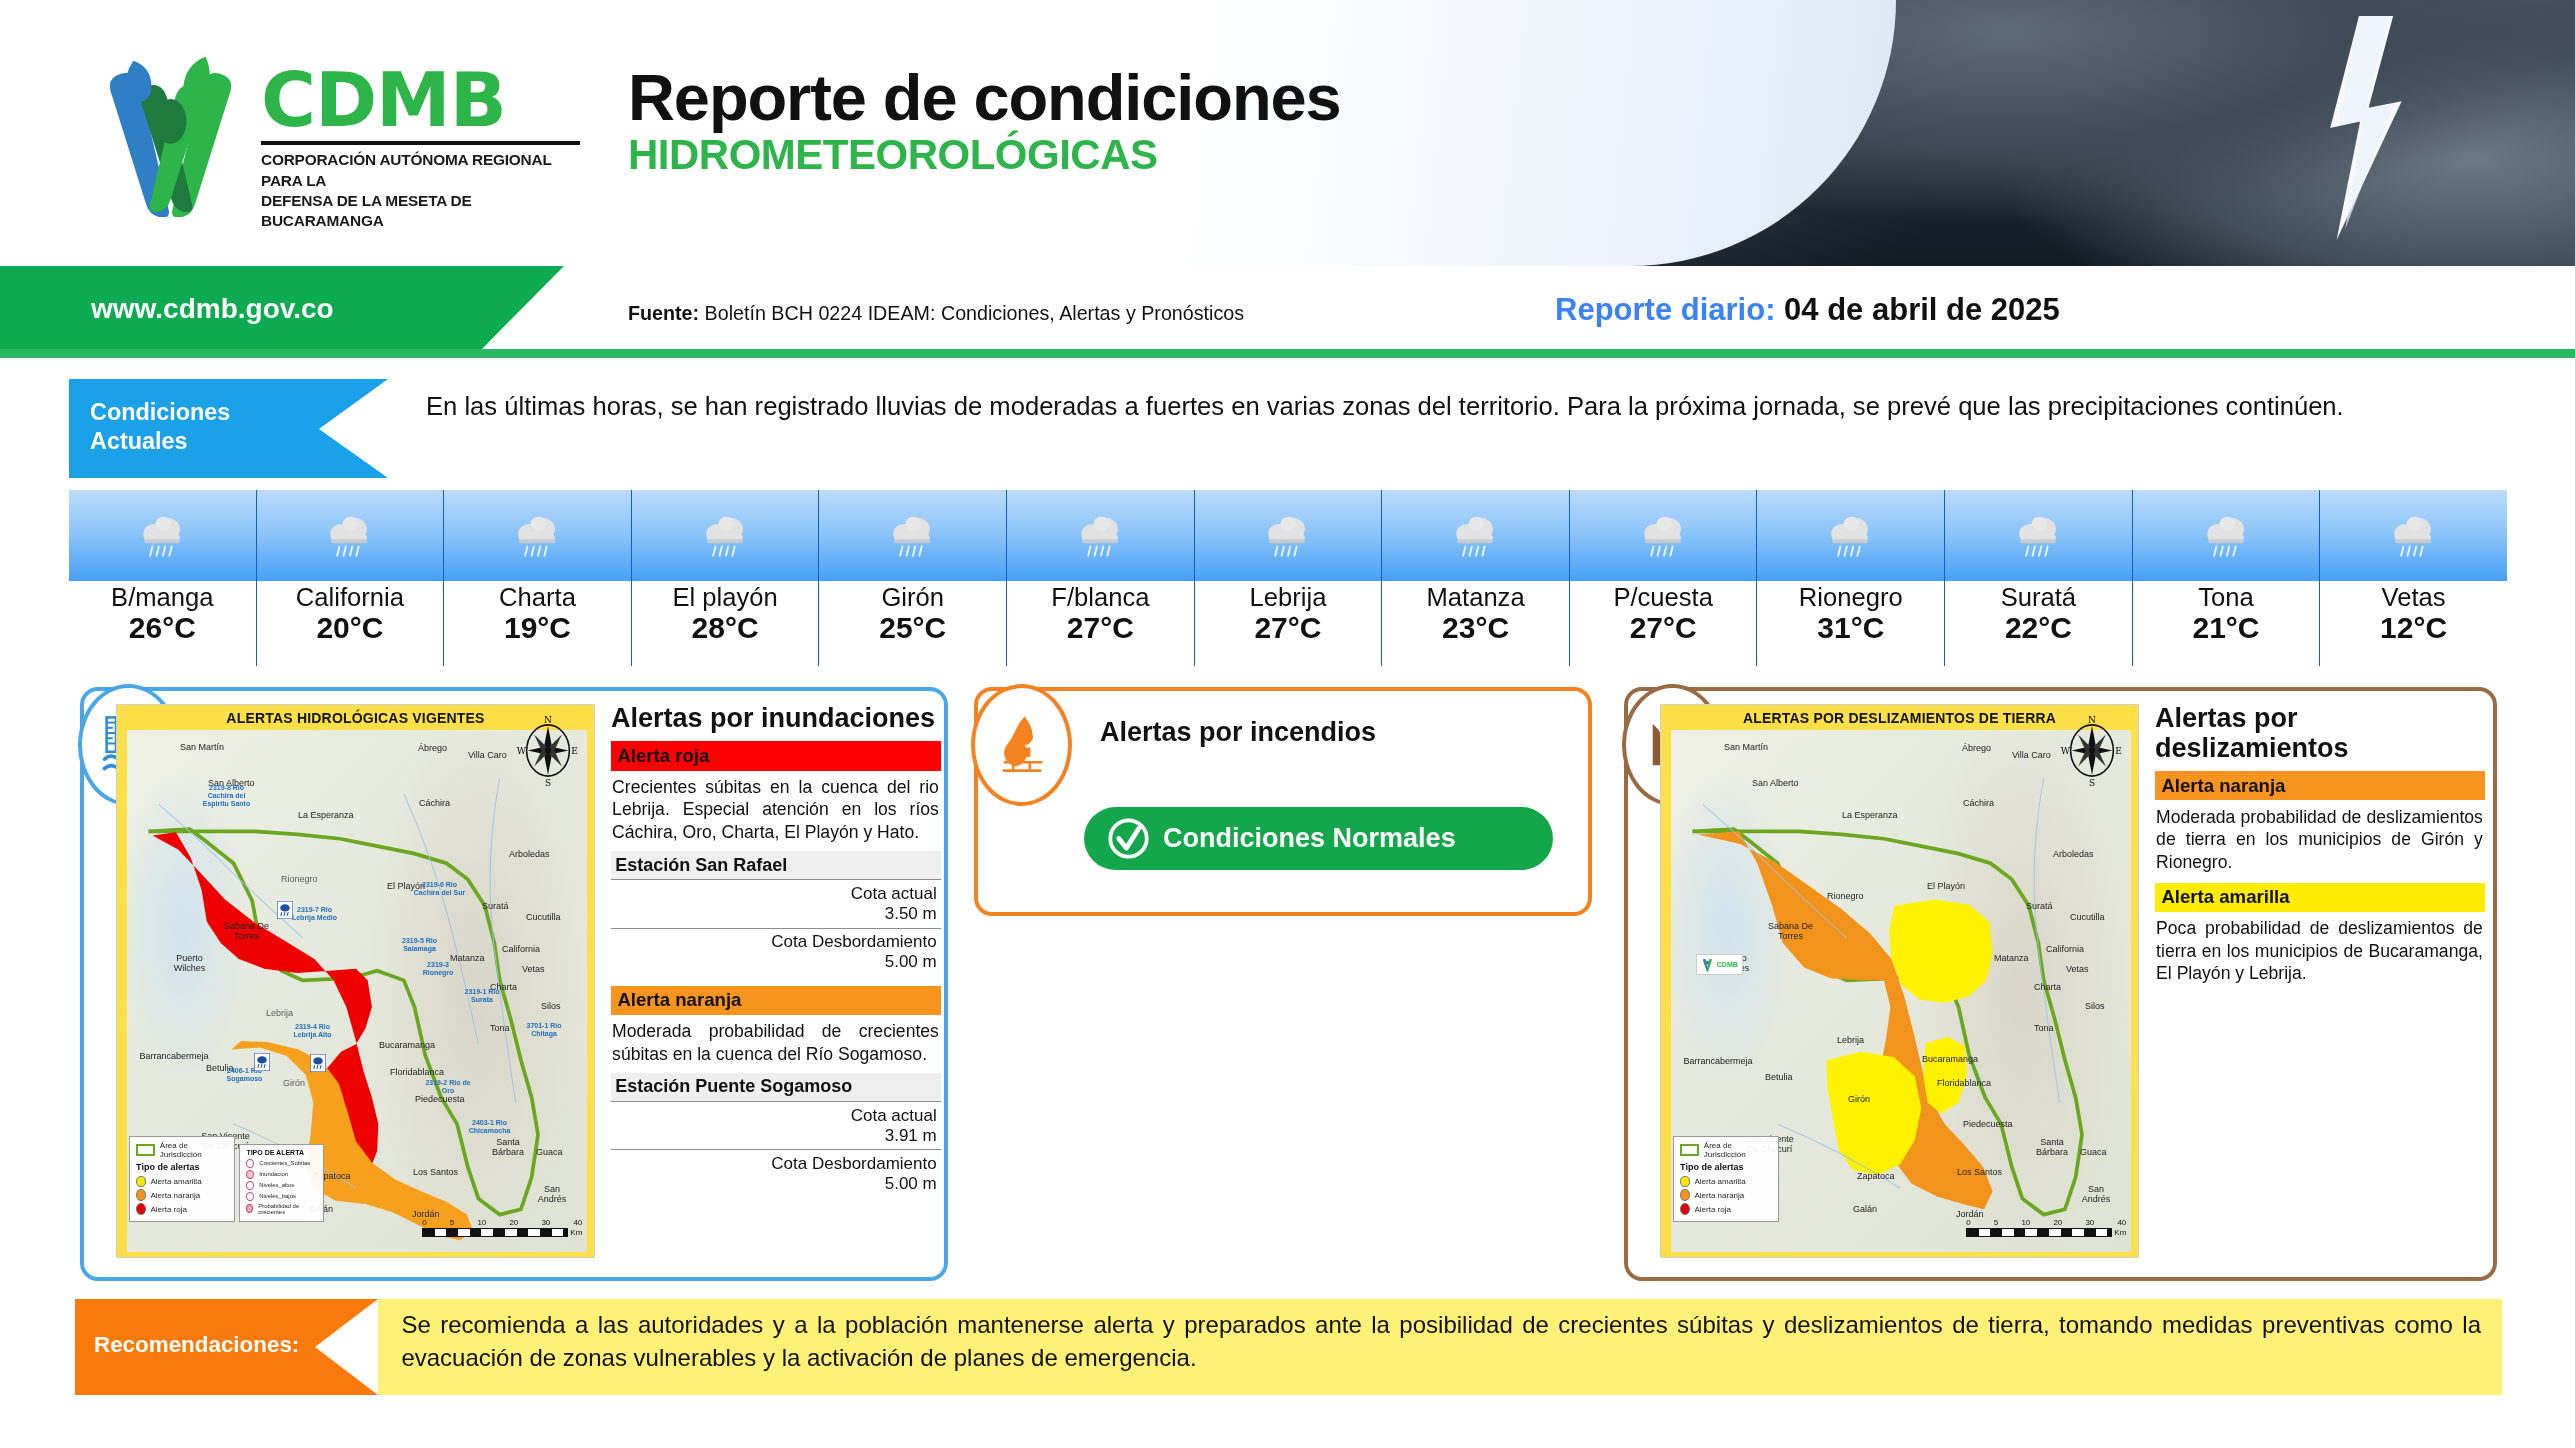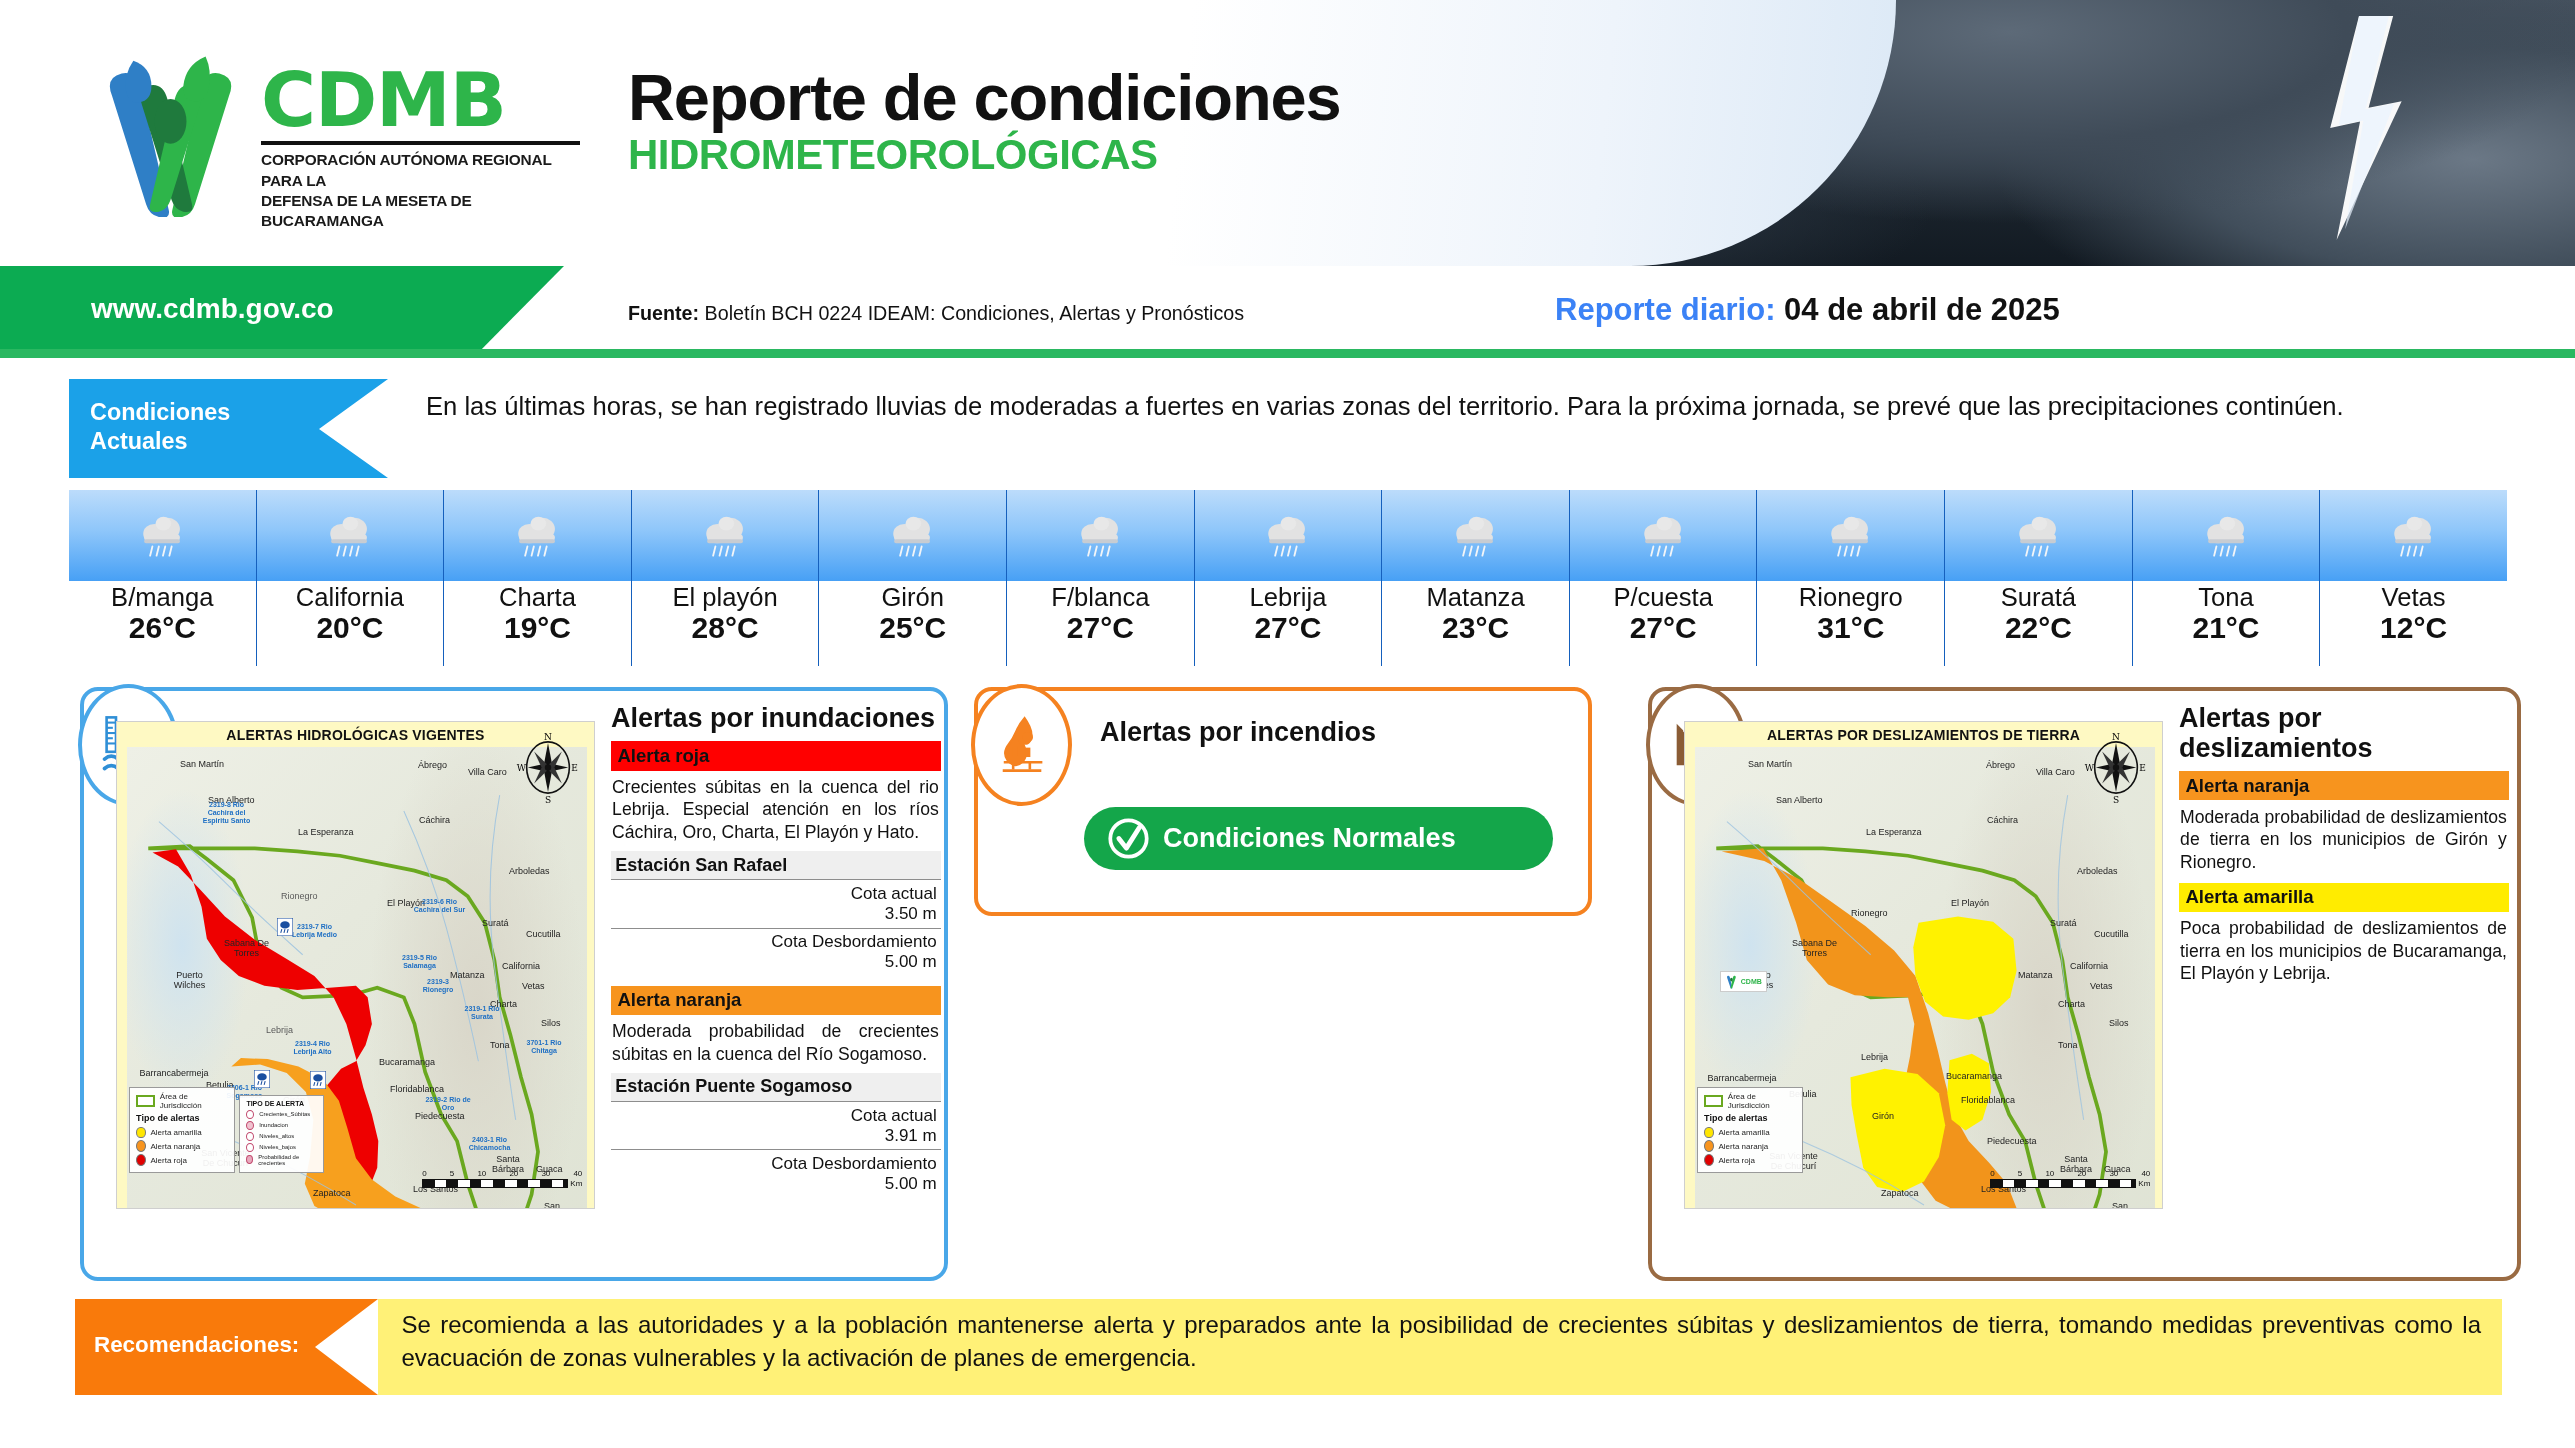--- a/index.html
+++ b/index.html
@@ -138,37 +138,37 @@
 
   .card {
     position: absolute; background: #ffffff;
     border-radius: 18px;
   }
   .card-flood  { left: 80px;  top: 5.3px; width: 868px; height: 594px;
                  border: 4.8px solid #49a7e8; }
   .card-fire   { left: 974px; top: 5.3px; width: 618px; height: 229px;
                  border: 4.8px solid #f58220; }
   .card-slide  { left: 1624px; top: 5.3px; width: 873px; height: 594px;
-                 border: 4.8px solid #9a6b43; margin-left: 24px; }
+                 border: 4.8px solid #9a6b43; }
 
   .badge-oval {
     position: absolute; border-radius: 50%; background: #ffffff;
     display: flex; align-items: center; justify-content: center;
   }
   .badge-flood { left: -6.4px;  top: -7.5px;  width: 101px; height: 122px;
                  border: 4.8px solid #49a7e8; }
   .badge-fire  { left: -7.5px;  top: -7.5px;  width: 101px; height: 122px;
                  border: 4.8px solid #f58220; }
   .badge-slide { left: -6.4px;  top: -7.5px;  width: 101px; height: 122px;
                  border: 4.8px solid #9a6b43; }
 
   
   .map {
-    position: absolute; left: 32px; top: 30px; width: 479px; height: 488px;
-    background: #fef9c3; border: 1.1px solid #cfcfcf; overflow: hidden;
+    position: absolute; left: 32px; top: 13px; width: 479px; height: 554px;
+    background: #fde047; border: 1.1px solid #cfcfcf; overflow: hidden;
   }
   .map-title {
     position: absolute; left: 0; top: 4.3px; width: 100%; text-align: center;
     font-size: 14px; font-weight: 700; color: #111; letter-spacing: 0.2px;
   }
   .map-canvas {
     position: absolute; left: 9.6px; top: 24.5px; width: 460px; height: 522px;
     background:
       radial-gradient(ellipse 138px 373px at 76% 50%, #d9d6c9 0%, rgba(217,214,201,0.45) 45%, transparent 78%),
       radial-gradient(ellipse 96px 224px at 12% 38%, #cfe3ef 0%, transparent 70%),

